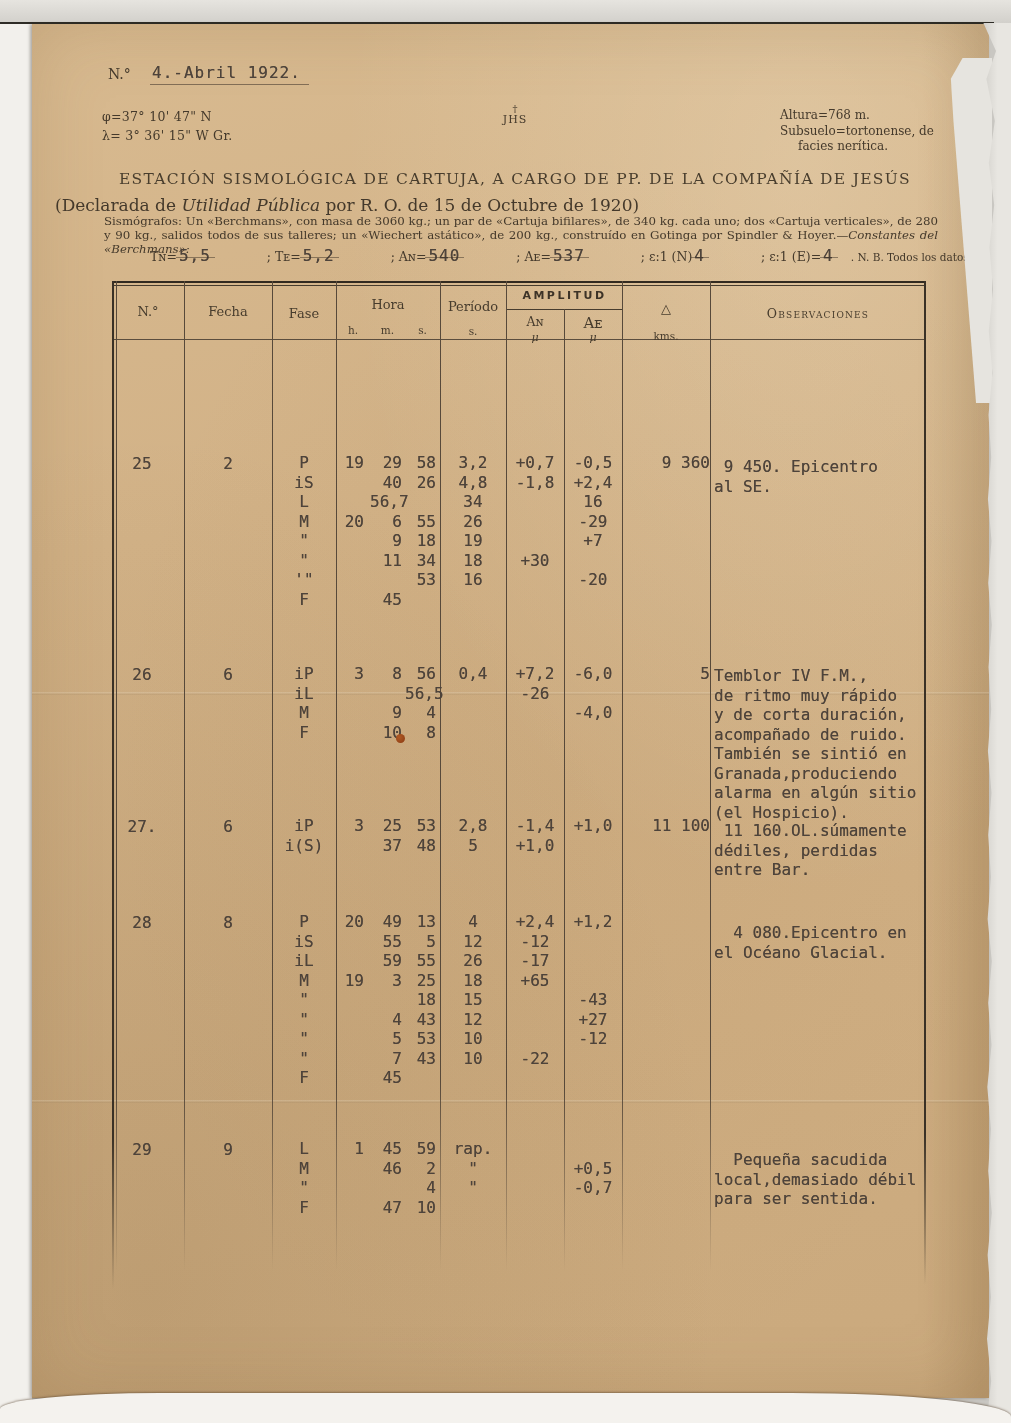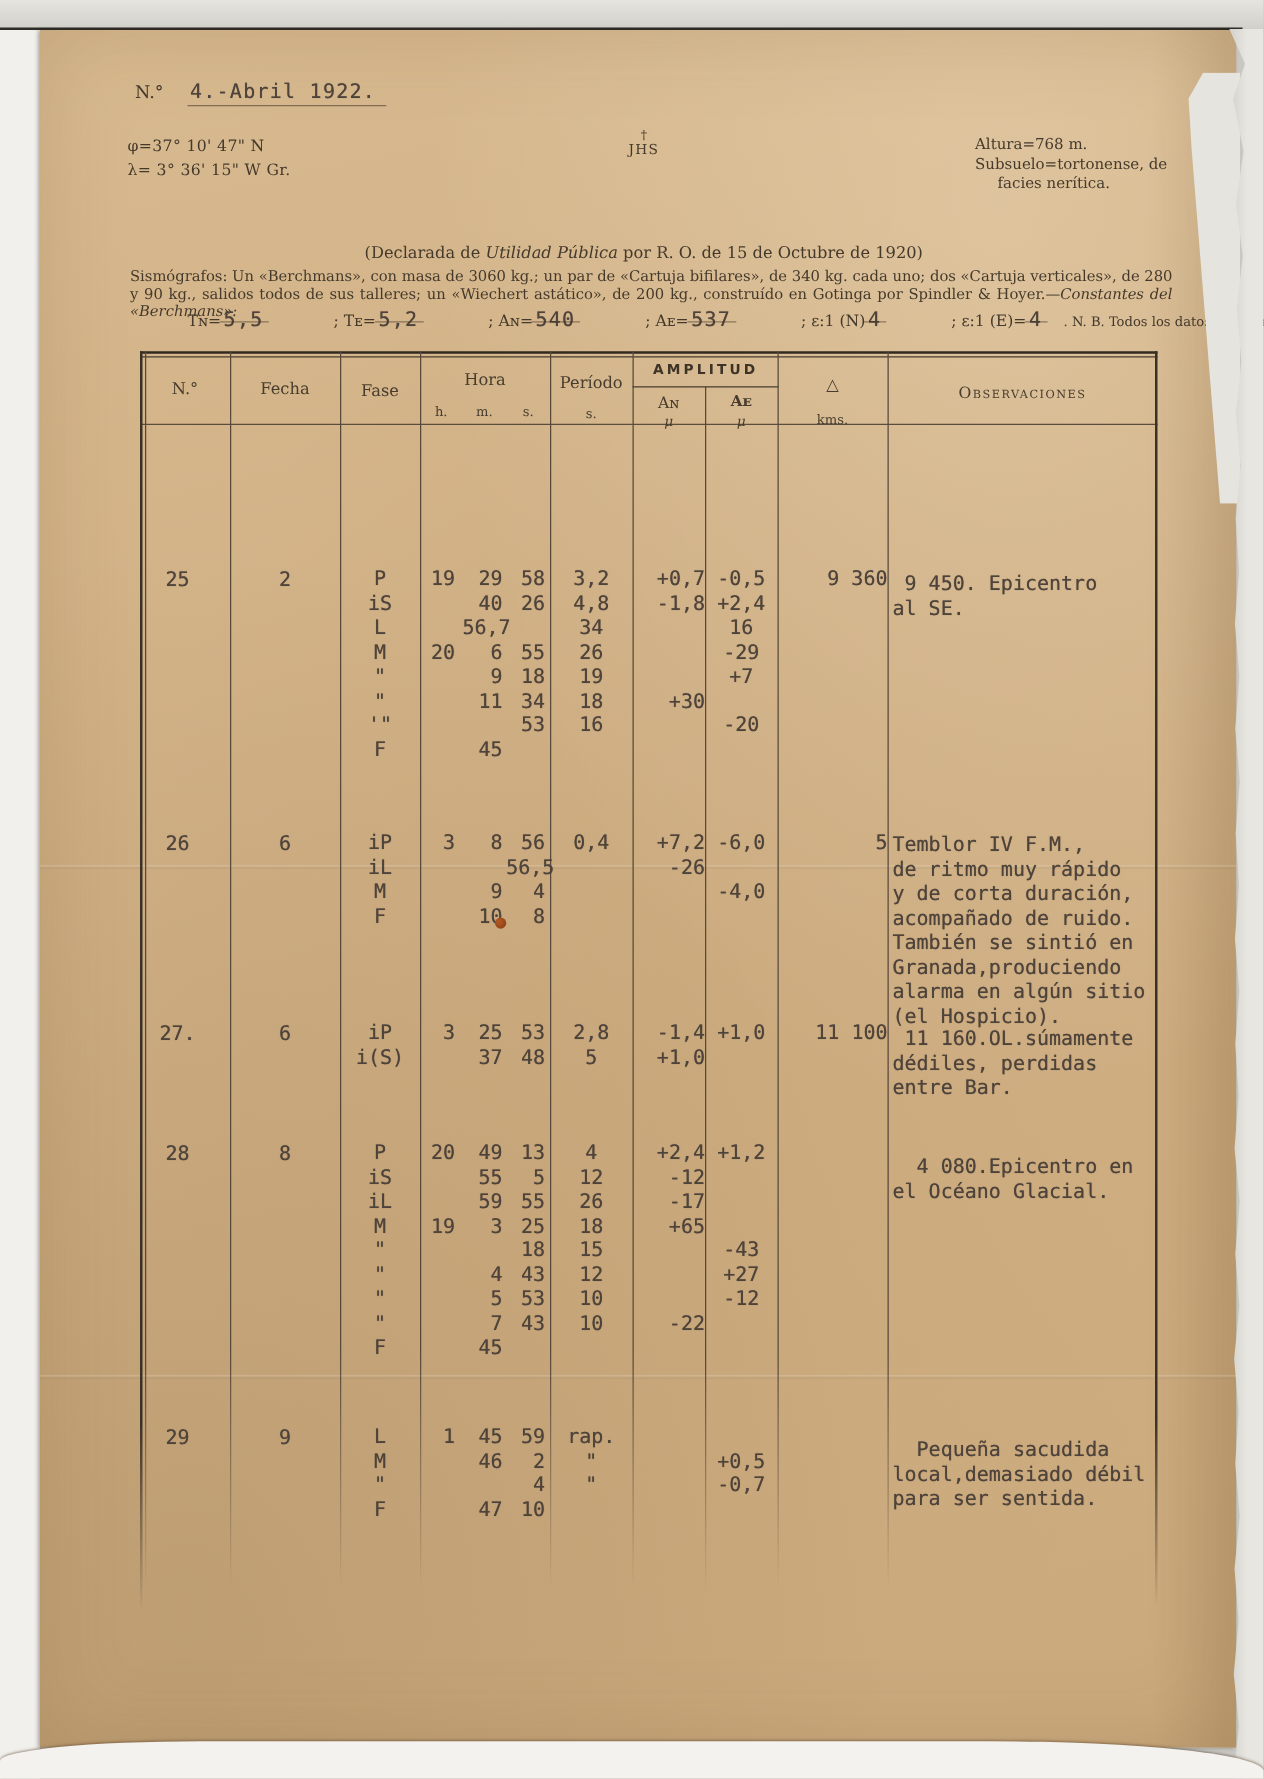--- a/index.html
+++ b/index.html
@@ -50,21 +50,21 @@
   .coord{left:70px;font-size:12.5px;letter-spacing:.3px;}
   .coord.lat{top:85px;} .coord.lon{top:104px;}
   .jhs-block{left:433px;top:79px;width:100px;text-align:center;line-height:11px;}
   .jhs-cross{font-size:10px;} .jhs-mono{font-size:11px;letter-spacing:1px;}
   .city-title{left:23px;top:110px;width:920px;text-align:center;
     font-size:27px;letter-spacing:8px;color:#453a29;}
   .alt-block{left:748px;top:84px;font-size:12px;line-height:15.5px;}
   .alt-block .ind{padding-left:18px;}
   .station-title{left:23px;top:146px;width:920px;text-align:center;
     font-size:15.5px;letter-spacing:1.3px;color:#483d2d;}
-  .declaration{left:23px;top:171px;width:920px;text-align:center;font-size:13px;}
+  .declaration{left:23px;top:171px;width:920px;font-size:17px;}
   .sismo{left:72px;top:191px;width:834px;font-size:11.8px;line-height:13.8px;text-align:justify;}
   .constants{left:74px;top:222px;width:860px;white-space:nowrap;}
   .cgroup{display:inline-block;margin-right:12px;margin-left:44px;}
   .clabel{font-size:12.5px;}
   .cv{font-size:16px;letter-spacing:1px;position:relative;margin-left:2px;display:inline-block;}
   .cv::after{content:"";position:absolute;left:-3px;right:-4px;top:60%;height:1px;
     background:rgba(62,50,38,.5);}
   .nb{font-size:10.5px;}
 
   
@@ -89,40 +89,40 @@
   .th.h-fase{left:160px;width:64px;top:25px;}
   .th.h-hora{left:224px;width:104px;top:16px;}
   .hora-units{position:absolute;left:224px;top:43px;width:104px;display:flex;}
   .hora-units span{flex:none;text-align:center;font-size:10.5px;color:#473c2d;}
   .hora-units .uh{width:34px;} .hora-units .um{width:35px;} .hora-units .us{width:35px;}
   .th.h-per{left:328px;width:66px;top:18px;}
   .th.u-per{left:328px;width:66px;top:44px;font-size:10.5px;}
   .th.h-amp{left:394px;width:117px;top:8px;font-family:"DejaVu Sans","Liberation Sans",sans-serif;
     font-size:11px;font-weight:bold;letter-spacing:2.5px;color:#3d3327;}
   .th.h-an{left:394px;width:58px;top:33px;font-size:12.5px;}
-  .th.h-ae{left:452px;width:58px;top:33px;font-size:12px;font-weight:bold;}
+  .th.h-ae{left:452px;width:58px;top:33px;font-size:15px;}
   .th.u-mun{left:394px;width:58px;top:50px;font-size:11px;font-style:italic;}
   .th.u-mue{left:452px;width:58px;top:50px;font-size:11px;font-style:italic;}
   .th.h-delta{left:510px;width:88px;top:20px;font-family:"DejaVu Sans",sans-serif;font-size:13px;}
   .th.u-kms{left:510px;width:88px;top:49px;font-size:10.5px;}
   .th.h-obs{left:598px;width:216px;top:25px;font-variant:small-caps;letter-spacing:1.2px;font-size:12.5px;}
 
   .entry{position:absolute;left:0;width:814px;font-size:16px;line-height:19.5px;}
   .cell{position:absolute;top:1px;white-space:pre;}
   .cell.num{left:0;width:72px;text-align:center;padding-right:12px;box-sizing:border-box;}
   .cell.fecha{left:72px;width:88px;text-align:center;}
   .lines{position:absolute;left:160px;top:0;width:440px;}
   .line{display:flex;height:19.5px;position:relative;}
   .c{flex:none;white-space:pre;box-sizing:border-box;}
   .c.fase{width:64px;text-align:center;}
   .c.h{width:34px;text-align:right;padding-right:6px;}
   .c.m{width:35px;text-align:right;padding-right:3px;}
   .c.s{width:35px;text-align:right;padding-right:4px;}
   .c.per{width:66px;text-align:center;}
-  .c.an{width:58px;text-align:right;}
+  .c.an{width:58px;text-align:center;}
   .c.ae{width:58px;text-align:center;}
   .c.dist{width:88px;text-align:right;}
   .reddot{position:absolute;left:124px;top:11px;width:9px;height:9px;border-radius:50%;
     background:radial-gradient(circle at 35% 35%,#b05a24,#8a3a12);}
   .obs{position:absolute;left:602px;width:212px;}
   .obs-line{height:19.5px;white-space:pre;}
 </style>
 </head>
 <body>
 
@@ -144,20 +144,21 @@
       <div class="jhs-cross">†</div>
       <div class="jhs-mono">JHS</div>
     </div>
 
     <div class="abs alt-block pr">
       <div>Altura=768 m.</div>
       <div>Subsuelo=tortonense, de</div>
       <div class="ind">facies nerítica.</div>
     </div>
 
+    <div class="abs station-title pr">ESTACIÓN SISMOLÓGICA DE CARTUJA, A CARGO DE PP. DE LA COMPAÑÍA DE JESÚS</div>
     <div class="abs declaration pr"><span>(Declarada de </span><em>Utilidad Pública</em><span> por R. O. de 15 de Octubre de 1920)</span></div>
 
     <div class="abs sismo pr"><span>Sismógrafos: Un «Berchmans», con masa de 3060 kg.; un par de «Cartuja bifilares», de 340 kg. cada uno; dos «Cartuja verticales», de 280 y 90 kg., salidos todos de sus talleres; un «Wiechert astático», de 200 kg., construído en Gotinga por Spindler &amp; Hoyer.—</span><em>Constantes del «Berchmans»:</em></div>
 
     <div class="abs constants">
       <span id="const-slot"><span class="cgroup"><span class="clabel pr">Tɴ=</span><span class="cv tw">5,5</span></span><span class="cgroup"><span class="clabel pr">; Tᴇ=</span><span class="cv tw">5,2</span></span><span class="cgroup"><span class="clabel pr">; Aɴ=</span><span class="cv tw">540</span></span><span class="cgroup"><span class="clabel pr">; Aᴇ=</span><span class="cv tw">537</span></span><span class="cgroup"><span class="clabel pr">; ε:1 (N)</span><span class="cv tw">4</span></span><span class="cgroup"><span class="clabel pr">; ε:1 (E)=</span><span class="cv tw">4</span></span></span>
       <span class="nb pr">. N. B. Todos los datos proceden de este sismógrafo, de no indicarse otra cosa.</span>
     </div>
 
     <div class="table">

